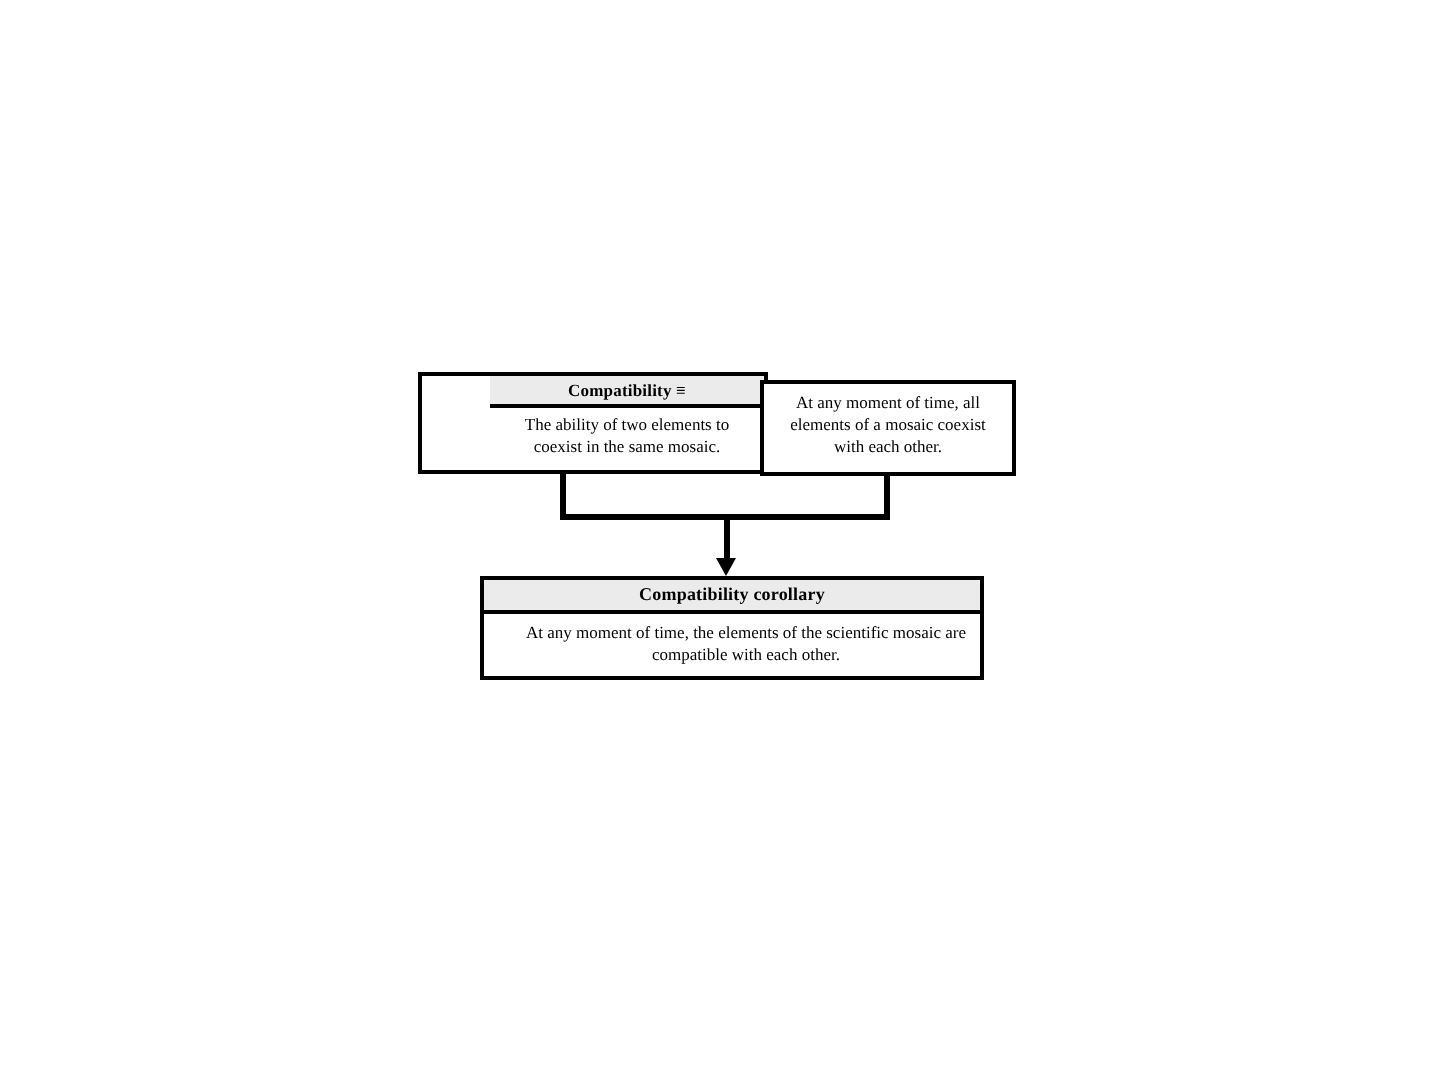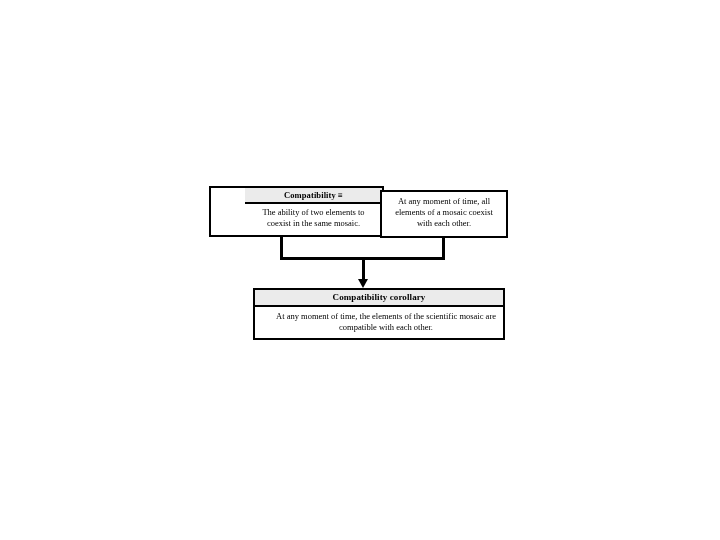--- a/index.html
+++ b/index.html
@@ -76,21 +76,20 @@
     font-size: 8.5px;
     line-height: 11px;
   }
 
   
   #corollary-node {
     left: 240px;
     top: 288px;
     width: 252px;
     height: 52px;
-    margin-left: 13px;
   }
   #corollary-node .node-header {
     height: 17px;
     line-height: 15px;
     font-size: 9px;
   }
   #corollary-node .node-body {
     height: 31px;
     padding: 4px 6px 0 20px;
     font-size: 8.5px;

